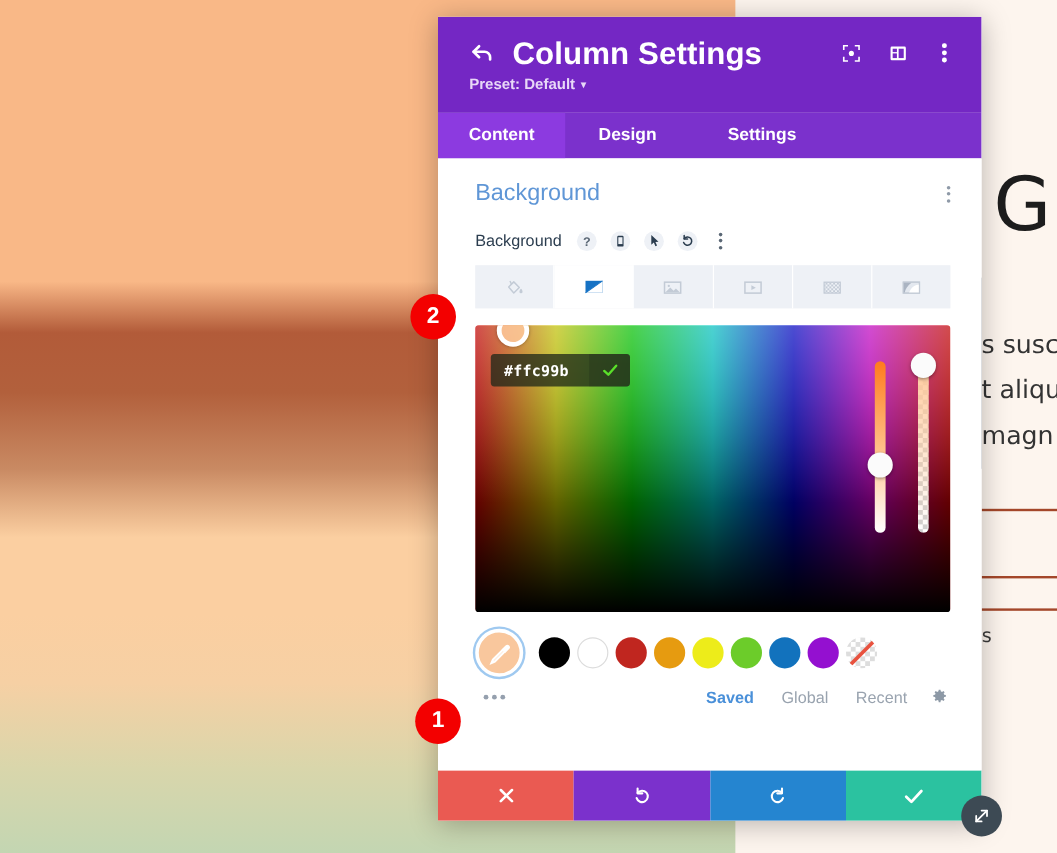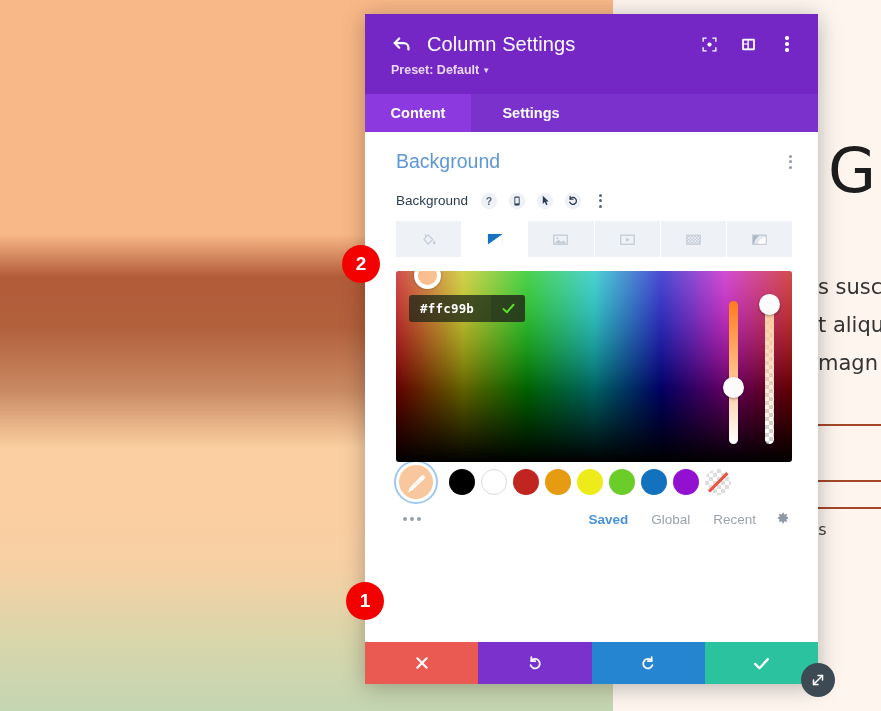--- a/index.html
+++ b/index.html
@@ -121,22 +121,22 @@
 
   #back-arrow {
     width: 22px; height: 22px;
     margin-right: 14px;
     flex: 0 0 auto;
     cursor: pointer;
   }
 
   #modal-title {
     color: #ffffff;
-    font-size: 20px;
-    font-weight: normal;
+    font-size: 26px;
+    font-weight: bold;
     letter-spacing: 0.1px;
     flex: 1 1 auto;
   }
 
   .hdr-icon {
     width: 26px; height: 26px;
     margin-left: 13px;
     flex: 0 0 auto;
     cursor: pointer;
     display: flex;
@@ -251,23 +251,24 @@
     justify-content: center;
     cursor: pointer;
     border-right: 1px solid #ffffff;
   }
   .bgtype:last-child { border-right: none; }
   .bgtype.active { background: #ffffff; }
 
   
   #picker {
     position: relative;
-    height: 191px;
+    height: 239px;
     border-radius: 3px;
     overflow: hidden;
+    margin-bottom: 14px;
     background:
       linear-gradient(to top, #000 0%, rgba(0,0,0,0) 100%),
       linear-gradient(to right,
         #ff0000 0%, #ffff00 17%, #00ff00 33%,
         #00ffff 50%, #0000ff 67%, #ff00ff 83%, #ff0000 100%);
   }
   #picker-grey-overlay {
     position: absolute;
     inset: 0;
     background: linear-gradient(to bottom, rgba(160,160,160,0.48), rgba(0,0,0,0.0) 62%);
@@ -590,20 +591,21 @@
         </span>
       </div>
 
       <div id="preset-line">
         <span>Preset: Default</span><span id="preset-caret">▼</span>
       </div>
     </div>
 
     <div id="tabs">
       <div class="tab t0 active">Content</div>
+      <div class="tab t1">Design</div>
       <div class="tab t2">Settings</div>
     </div>
 
     <div id="modal-body">
 
       <div id="section-head">
         <span id="section-title">Background</span>
         <span class="kebab">
             <i></i>
             <i></i>

